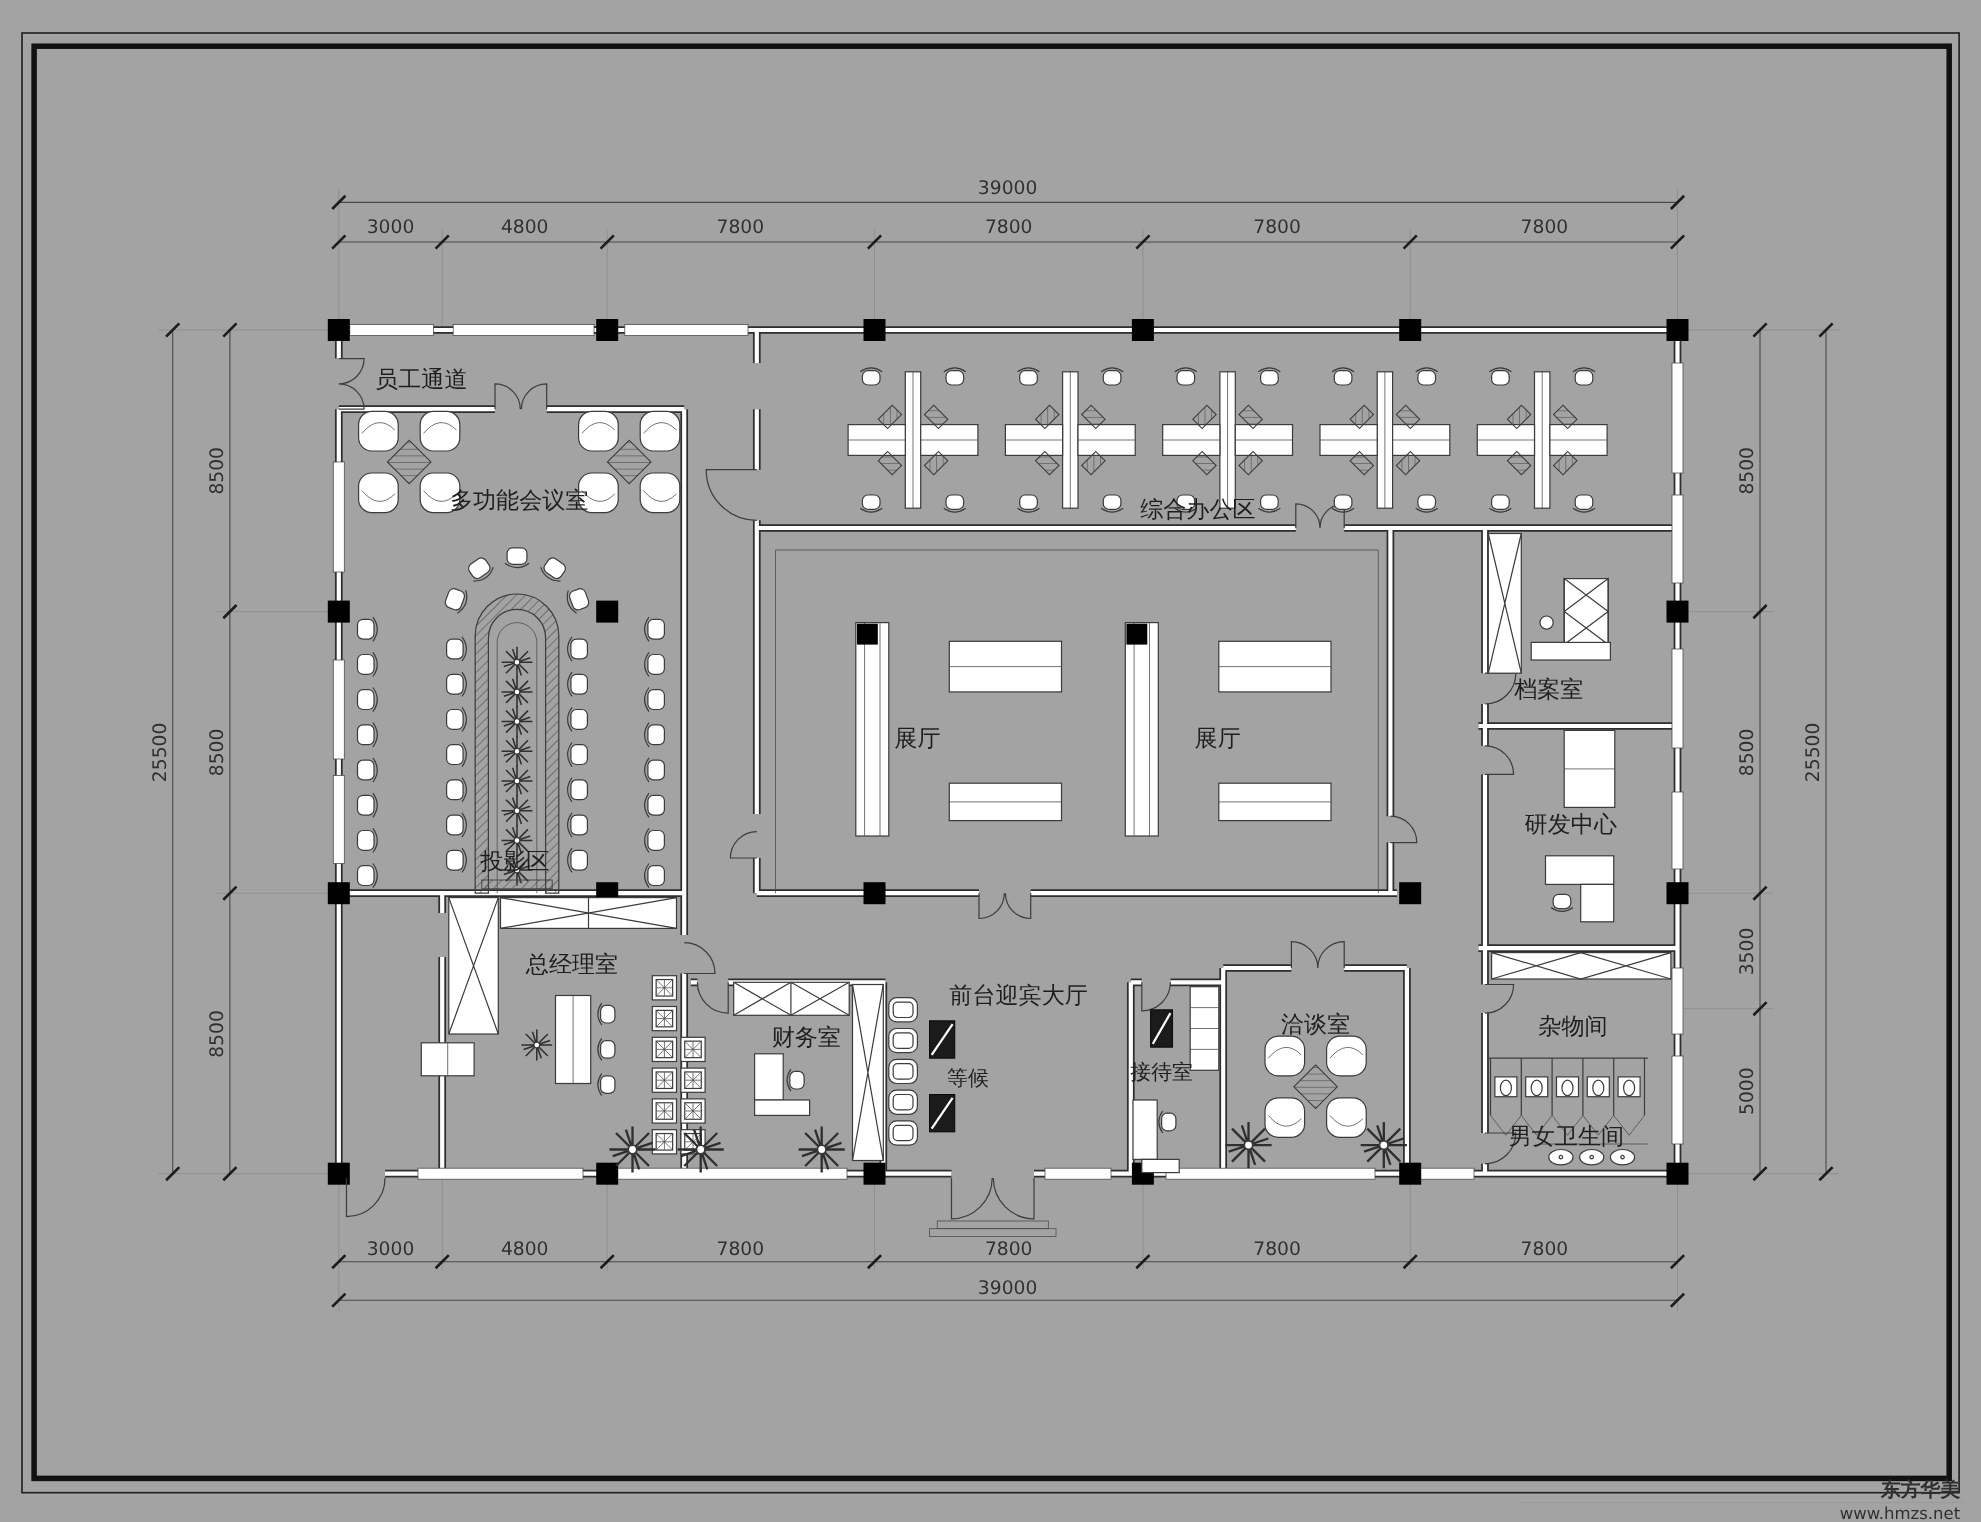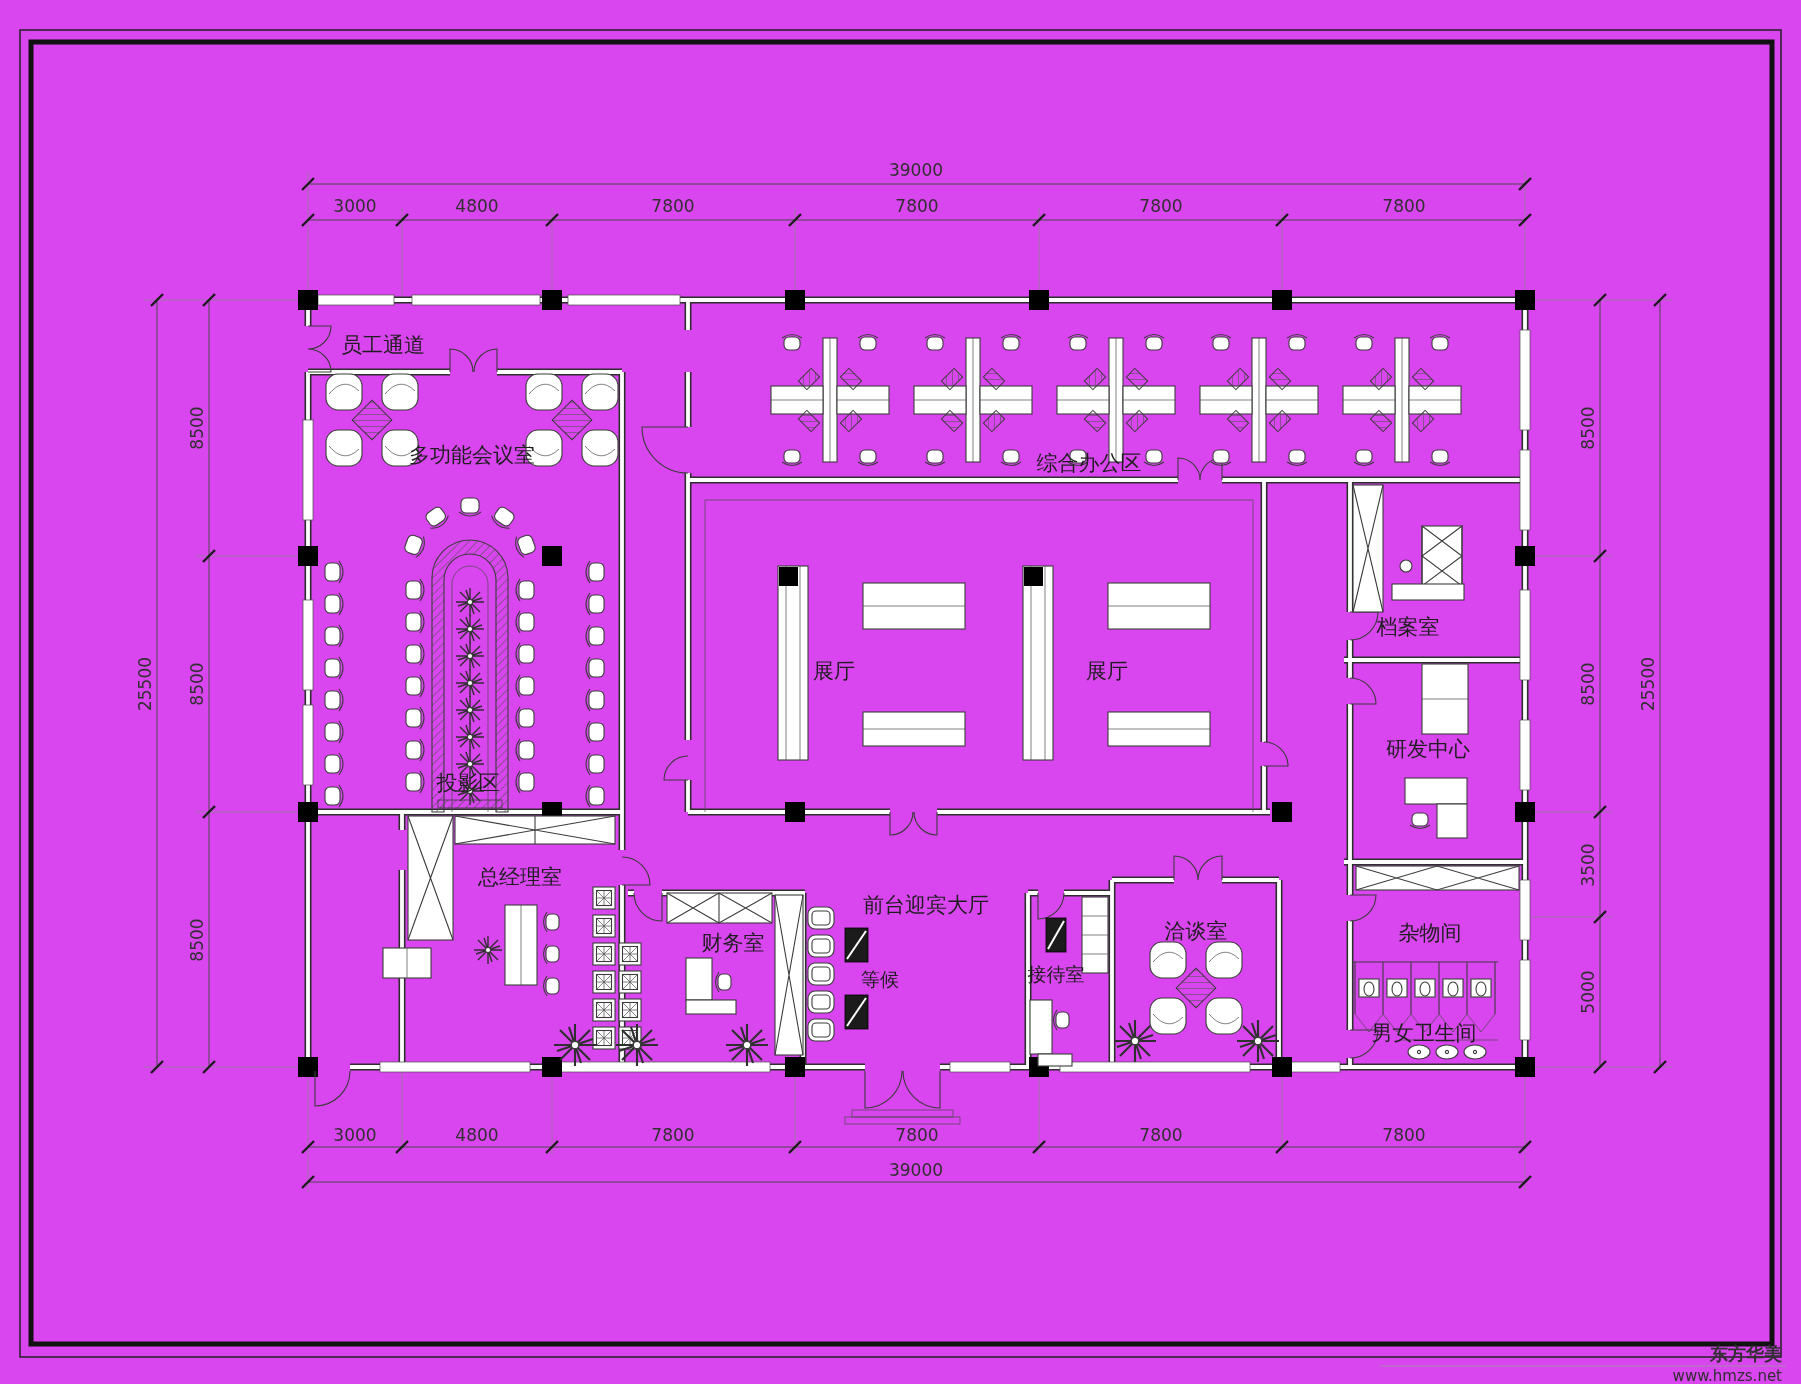--- a/index.html
+++ b/index.html
@@ -1,16 +1,16 @@
 <!DOCTYPE html>
 <html><head>
 <meta charset="utf-8">
 <style>
   html,body{margin:0;padding:0;background:#fff;}
-  .page{position:relative;width:1801px;height:1384px;background:#d946ef;overflow:hidden;
+  .page{position:relative;width:1801px;height:1384px;background:#a3a3a3;overflow:hidden;
         font-family:"DejaVu Sans",sans-serif;}
   svg{display:block}
   
   .wD{stroke:#2e2e2e;stroke-width:7;fill:none;stroke-linecap:butt}
   .wW{stroke:#ffffff;stroke-width:3.8;fill:none;stroke-linecap:butt}
   .tn{stroke:#3c3c3c;stroke-width:1.1;fill:none}
   .tn2{stroke:#4a4a4a;stroke-width:0.7;fill:none}
   .fw{fill:#ffffff;stroke:#3c3c3c;stroke-width:1.1}
   .ext{stroke:#8a8a8a;stroke-width:0.7}
   .dim{stroke:#4a4a4a;stroke-width:1}

